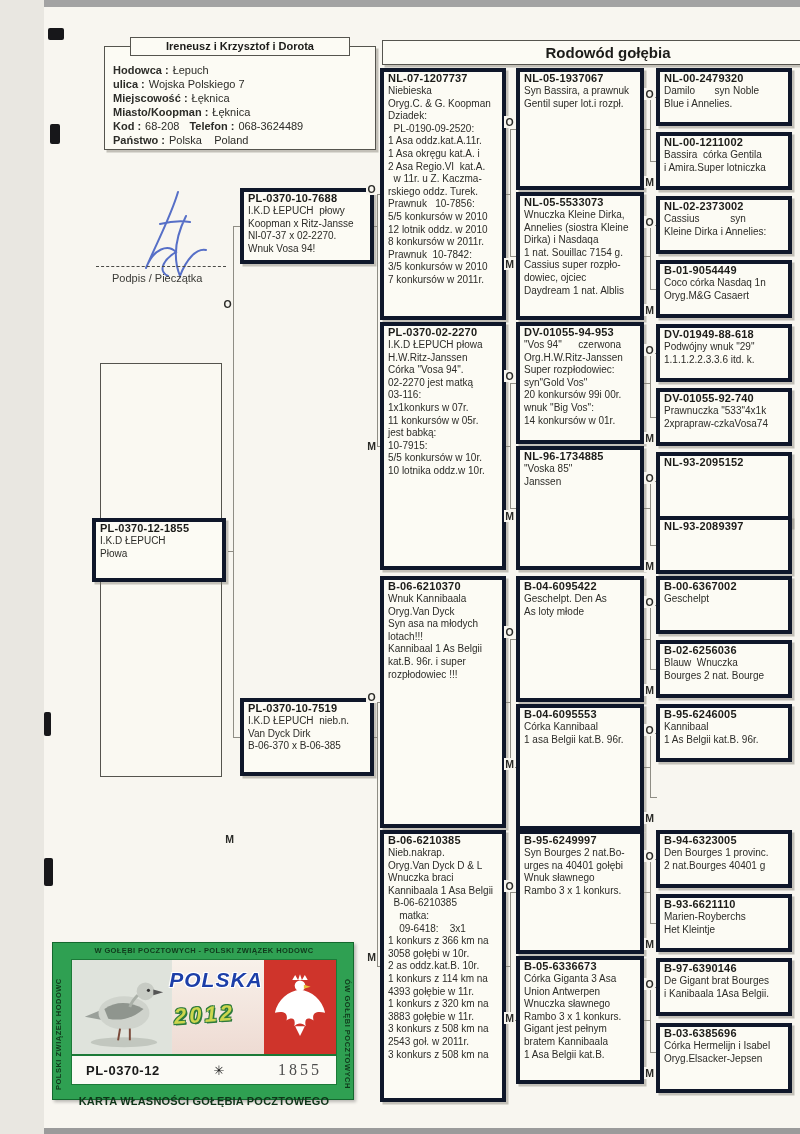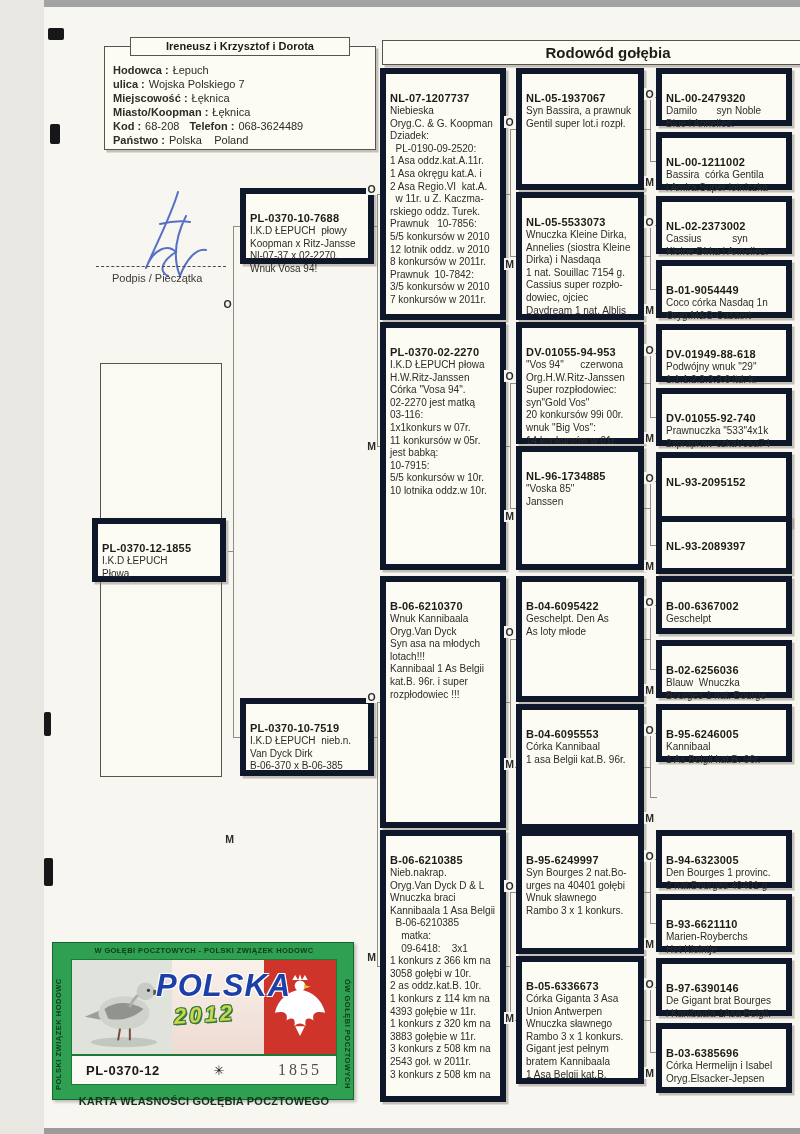--- a/index.html
+++ b/index.html
@@ -8,22 +8,22 @@
   #page { position:relative; width:800px; height:1134px; background:#f8f6f0; overflow:hidden;margin-left:44px; }
 
   
   .scan-strip { position:absolute; background:#a3a3a3; z-index:0; }
   .smudge { position:absolute; background:#17171a; border-radius:2px; z-index:0; }
 
   
   .frame { position:absolute; background:#fcfbf4; border:1px solid #55544e;
            box-shadow:2.5px 2.5px 0 rgba(130,126,115,.45); z-index:2; }
 
-  .pbox { position:absolute; background:#fcfbf4; border:6px solid #0f172a;
-          box-shadow:2.5px 2.5px 0 rgba(130,126,115,.45); padding:18px 4px; z-index:2; }
+  .pbox { position:absolute; background:#fcfbf4; border:4px solid #0f172a;
+          box-shadow:2.5px 2.5px 0 rgba(130,126,115,.45); padding:0 4px; z-index:2; }
   .ring { font-size:11px; font-weight:700; color:#1c1c19; letter-spacing:.2px; line-height:13px; }
   .btxt { font-size:10px; line-height:12.6px; color:#2c2c28; white-space:pre-wrap; }
 
   .line { position:absolute; background:#8f8d85; z-index:1; }
   .sex  { position:absolute; width:11px; text-align:center; font-size:10.5px; font-weight:700;
           color:#2b2b28; background:#f8f6f0; z-index:3; line-height:12px; }
 
   
   .breeder-main { left:60px; top:46px; width:272px; height:104px; padding:16px 6px 0 8px; }
   .breeder-title { position:absolute; left:50%; top:-10px; transform:translateX(-50%);
@@ -49,21 +49,21 @@
   .st-top { position:absolute; left:18px; top:3px; width:266px; height:13px; text-align:center;
             font-size:7.5px; font-weight:700; color:#10391b; letter-spacing:.4px; white-space:nowrap; overflow:hidden; }
   .st-left, .st-right { position:absolute; top:18px; width:16px; height:146px; font-size:7.5px; font-weight:700;
             color:#10391b; text-align:center; letter-spacing:.5px; overflow:hidden; }
   .st-left  { left:1px;  writing-mode:vertical-rl; transform:rotate(180deg); }
   .st-right { right:1px; writing-mode:vertical-rl; }
   .st-photo { position:absolute; left:18px; top:16px; width:266px; height:96px; display:flex; overflow:hidden; border:1px solid #1c7a38; }
   .st-pigeon { width:100px; height:100%; background:#e0e4dd; flex:none; }
   .st-mid { flex:1; position:relative; background:linear-gradient(#f8f1ea,#eedbd3); }
   .st-country { position:absolute; left:-16px; right:-12px; top:8px; text-align:center; z-index:2;
-                font-size:31px; font-weight:700; font-style:italic; color:#1d3fa8; letter-spacing:1px;
+                font-size:21px; font-weight:700; font-style:italic; color:#1d3fa8; letter-spacing:1px;
                 text-shadow:1px 1px 0 #fff,-1px -1px 0 #fff,1px -1px 0 #fff,-1px 1px 0 #fff; }
   .st-year { position:absolute; left:2px; top:42px; z-index:2; font-size:22px; font-weight:700; font-style:italic;
              color:#cdd64e; letter-spacing:3px; transform:rotate(-4deg);
              text-shadow:1.5px 1.5px 0 #2c7a3c,-1px -1px 0 #2c7a3c,1px -1px 0 #2c7a3c,-1px 1px 0 #2c7a3c; }
   .st-eagle { width:72px; height:100%; background:#cf342b; flex:none; display:flex; align-items:center; justify-content:center; }
   .st-ring { position:absolute; left:18px; top:112px; width:266px; height:30px; background:#fbfaf5;
              display:flex; align-items:center; justify-content:space-between; padding:0 14px; border:1px solid #1c7a38; }
   .sr-ring { font-size:13px; font-weight:700; color:#191919; letter-spacing:.5px; }
   .sr-star { font-size:13px; color:#222; }
   .sr-serial { font-family:"Liberation Serif", serif; font-size:16px; color:#4c4c4c; letter-spacing:3px; }
@@ -283,21 +283,21 @@
     <div class="ring">NL-93-2089397</div>
     <div class="btxt"></div>
   </div>
   <div class="pbox" style="left:612px;top:576px;width:136px;height:58px">
     <div class="ring">B-00-6367002</div>
     <div class="btxt">Geschelpt</div>
   </div>
   <div class="pbox" style="left:612px;top:640px;width:136px;height:58px">
     <div class="ring">B-02-6256036</div>
     <div class="btxt">Blauw  Wnuczka
-Bourges 1 nat. Bourge</div>
+Bourges 2 nat. Bourge</div>
   </div>
   <div class="pbox" style="left:612px;top:704px;width:136px;height:58px">
     <div class="ring">B-95-6246005</div>
     <div class="btxt">Kannibaal
 1 As Belgii kat.B. 96r.</div>
   </div>
   <div class="pbox" style="left:612px;top:830px;width:136px;height:58px">
     <div class="ring">B-94-6323005</div>
     <div class="btxt">Den Bourges 1 provinc.
 2 nat.Bourges 40401 g</div>

